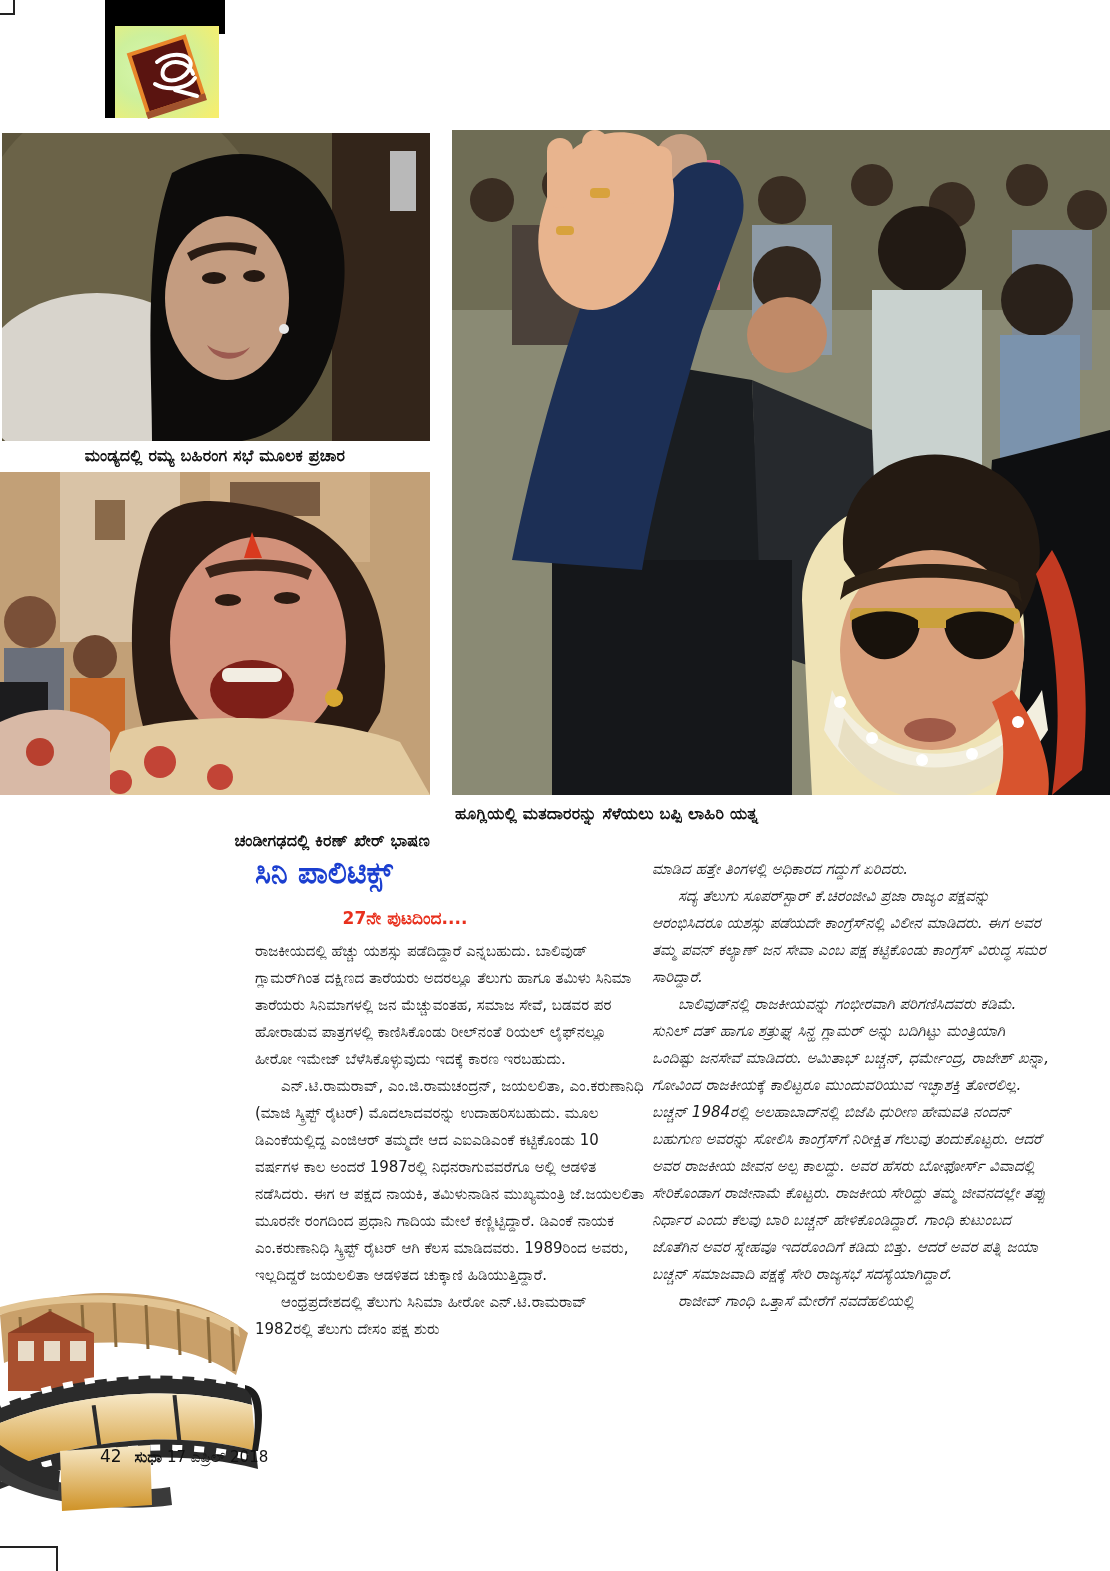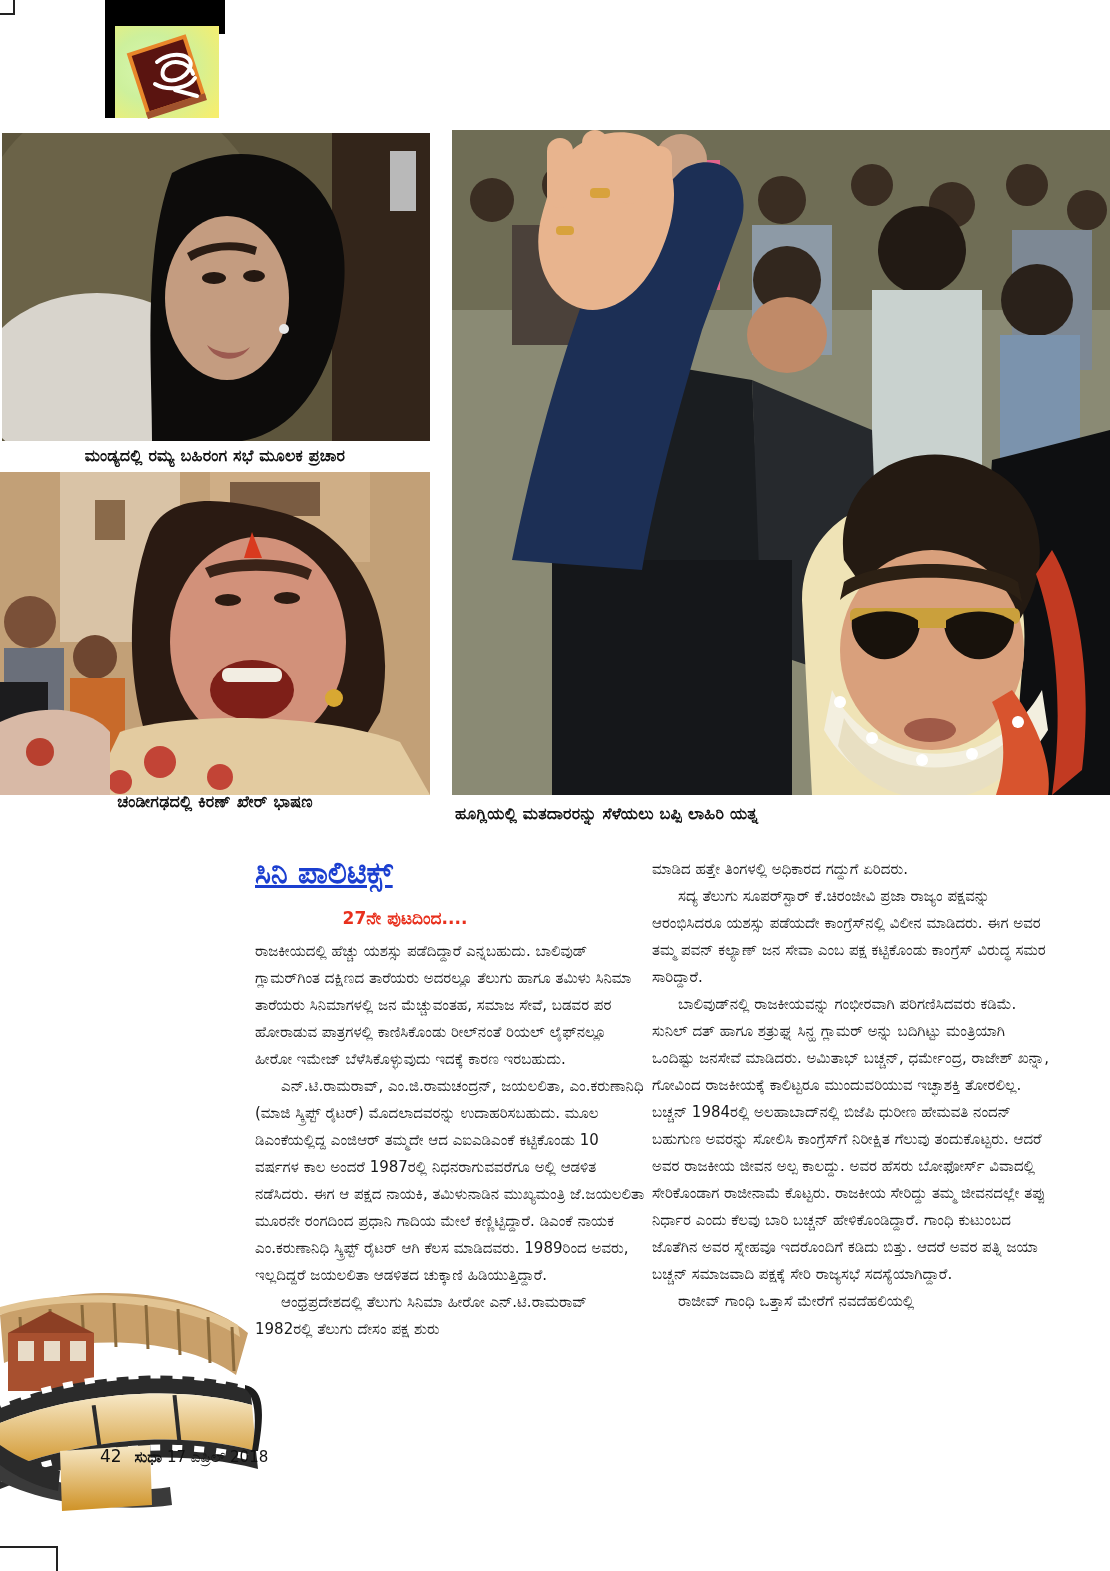--- a/index.html
+++ b/index.html
@@ -9,21 +9,21 @@
     font-family:"DejaVu Sans","Liberation Sans",sans-serif;color:#1a1a1a;
   }
   .abs{position:absolute;}
   
   .crop-tl{left:0;top:0;width:13px;height:13px;border-right:2px solid #222;border-bottom:2px solid #222;}
   .crop-bl{left:0;top:1546px;width:56px;height:25px;border-top:2px solid #222;border-right:2px solid #222;}
   
   .caption{font-weight:bold;font-size:16px;color:#101010;letter-spacing:.2px;}
   .caption.center{text-align:center;}
   
-  .headline{font-size:30px;font-weight:bold;line-height:1.1;text-decoration:underline;}
+  .headline{font-size:30px;font-weight:bold;line-height:1.1;}
   .contfrom{font-size:17px;font-weight:bold;text-align:center;}
   .col{font-size:15px;line-height:27px;text-align:left;}
   .col p{margin:0;}
   .col p.ind{text-indent:26px;}
   .photo{display:block;}
   .footer{font-size:15px;color:#111;}
   .footer .pgnum{font-weight:normal;font-size:17px;}
   .footer .mag{font-weight:bold;margin-left:8px;}
 </style>
 </head>
@@ -99,21 +99,21 @@
       <rect x="222" y="196" width="60" height="14" rx="6" fill="#f2ede2"></rect>
       <circle cx="334" cy="226" r="9" fill="#d8a832"></circle>
       <path d="M120,260 C180,240 320,240 400,270 L430,323 L90,323Z" fill="#e3cba0"></path>
       <circle cx="160" cy="290" r="16" fill="#c24436"></circle>
       <circle cx="220" cy="305" r="13" fill="#c24436"></circle>
       <circle cx="120" cy="310" r="12" fill="#c24436"></circle>
       <path d="M0,250 C40,230 90,235 110,260 L110,323 L0,323Z" fill="#d8b9a6"></path>
       <circle cx="40" cy="280" r="14" fill="#b8402f"></circle>
     </svg>
   </div>
-  <div class="abs caption center" style="left:0px;top:792px;width:430px;">ಚಂಡೀಗಢದಲ್ಲಿ ಕಿರಣ್ ಖೇರ್ ಭಾಷಣ</div>
+  <div class="abs caption center" style="left:0px;top:831px;width:430px;text-align:right;">ಚಂಡೀಗಢದಲ್ಲಿ ಕಿರಣ್ ಖೇರ್ ಭಾಷಣ</div>
 
   <div class="abs photo" style="left:452px;top:130px;width:658px;height:665px;">
     <svg width="658" height="665" viewBox="0 0 658 665" preserveAspectRatio="none">
       <rect width="658" height="665" fill="#8a8a74"></rect>
       <rect x="0" y="0" width="658" height="180" fill="#6f6d55"></rect>
       <g fill="#3a2d22">
         <circle cx="40" cy="70" r="22"></circle>
           <circle cx="110" cy="55" r="20"></circle>
           <circle cx="180" cy="75" r="23"></circle>
         <circle cx="250" cy="50" r="20"></circle>
@@ -180,21 +180,21 @@
 
   <div class="abs headline" style="left:255px;top:856px;width:400px;color:#1b3fd0;">ಸಿನಿ ಪಾಲಿಟಿಕ್ಸ್</div>
   <div class="abs contfrom" style="left:255px;top:908px;width:300px;color:#e8301d;">27ನೇ ಪುಟದಿಂದ....</div>
 
   <div class="abs col" style="left:255px;top:938px;width:392px;height:502px;overflow:hidden;">
     <p>ರಾಜಕೀಯದಲ್ಲಿ ಹೆಚ್ಚು ಯಶಸ್ಸು ಪಡೆದಿದ್ದಾರೆ ಎನ್ನಬಹುದು. ಬಾಲಿವುಡ್ ಗ್ಲಾಮರ್‌ಗಿಂತ ದಕ್ಷಿಣದ ತಾರೆಯರು ಅದರಲ್ಲೂ ತೆಲುಗು ಹಾಗೂ ತಮಿಳು ಸಿನಿಮಾ ತಾರೆಯರು ಸಿನಿಮಾಗಳಲ್ಲಿ ಜನ ಮೆಚ್ಚುವಂತಹ, ಸಮಾಜ ಸೇವೆ, ಬಡವರ ಪರ ಹೋರಾಡುವ ಪಾತ್ರಗಳಲ್ಲಿ ಕಾಣಿಸಿಕೊಂಡು ರೀಲ್‌ನಂತೆ ರಿಯಲ್ ಲೈಫ್‌ನಲ್ಲೂ ಹೀರೋ ಇಮೇಜ್ ಬೆಳೆಸಿಕೊಳ್ಳುವುದು ಇದಕ್ಕೆ ಕಾರಣ ಇರಬಹುದು.</p>
     <p class="ind">ಎನ್.ಟಿ.ರಾಮರಾವ್, ಎಂ.ಜಿ.ರಾಮಚಂದ್ರನ್, ಜಯಲಲಿತಾ, ಎಂ.ಕರುಣಾನಿಧಿ (ಮಾಜಿ ಸ್ಕ್ರಿಪ್ಟ್ ರೈಟರ್) ಮೊದಲಾದವರನ್ನು ಉದಾಹರಿಸಬಹುದು. ಮೂಲ ಡಿಎಂಕೆಯಲ್ಲಿದ್ದ ಎಂಜಿಆರ್ ತಮ್ಮದೇ ಆದ ಎಐಎಡಿಎಂಕೆ ಕಟ್ಟಿಕೊಂಡು 10 ವರ್ಷಗಳ ಕಾಲ ಅಂದರೆ 1987ರಲ್ಲಿ ನಿಧನರಾಗುವವರೆಗೂ ಅಲ್ಲಿ ಆಡಳಿತ ನಡೆಸಿದರು. ಈಗ ಆ ಪಕ್ಷದ ನಾಯಕಿ, ತಮಿಳುನಾಡಿನ ಮುಖ್ಯಮಂತ್ರಿ ಜೆ.ಜಯಲಲಿತಾ ಮೂರನೇ ರಂಗದಿಂದ ಪ್ರಧಾನಿ ಗಾದಿಯ ಮೇಲೆ ಕಣ್ಣಿಟ್ಟಿದ್ದಾರೆ. ಡಿಎಂಕೆ ನಾಯಕ ಎಂ.ಕರುಣಾನಿಧಿ ಸ್ಕ್ರಿಪ್ಟ್ ರೈಟರ್ ಆಗಿ ಕೆಲಸ ಮಾಡಿದವರು. 1989ರಿಂದ ಅವರು, ಇಲ್ಲದಿದ್ದರೆ ಜಯಲಲಿತಾ ಆಡಳಿತದ ಚುಕ್ಕಾಣಿ ಹಿಡಿಯುತ್ತಿದ್ದಾರೆ.</p>
     <p class="ind">ಆಂಧ್ರಪ್ರದೇಶದಲ್ಲಿ ತೆಲುಗು ಸಿನಿಮಾ ಹೀರೋ ಎನ್.ಟಿ.ರಾಮರಾವ್ 1982ರಲ್ಲಿ ತೆಲುಗು ದೇಸಂ ಪಕ್ಷ ಶುರು</p>
   </div>
 
-  <div class="abs col" style="left:652px;top:856px;width:398px;height:590px;overflow:hidden;">
+  <div class="abs col" style="left:652px;top:856px;width:398px;height:590px;overflow:hidden;font-style:italic;">
     <p>ಮಾಡಿದ ಹತ್ತೇ ತಿಂಗಳಲ್ಲಿ ಅಧಿಕಾರದ ಗದ್ದುಗೆ ಏರಿದರು.</p>
     <p class="ind">ಸದ್ಯ ತೆಲುಗು ಸೂಪರ್‌ಸ್ಟಾರ್ ಕೆ.ಚಿರಂಜೀವಿ ಪ್ರಜಾ ರಾಜ್ಯಂ ಪಕ್ಷವನ್ನು ಆರಂಭಿಸಿದರೂ ಯಶಸ್ಸು ಪಡೆಯದೇ ಕಾಂಗ್ರೆಸ್‌ನಲ್ಲಿ ವಿಲೀನ ಮಾಡಿದರು. ಈಗ ಅವರ ತಮ್ಮ ಪವನ್ ಕಲ್ಯಾಣ್ ಜನ ಸೇವಾ ಎಂಬ ಪಕ್ಷ ಕಟ್ಟಿಕೊಂಡು ಕಾಂಗ್ರೆಸ್ ವಿರುದ್ಧ ಸಮರ ಸಾರಿದ್ದಾರೆ.</p>
     <p class="ind">ಬಾಲಿವುಡ್‌ನಲ್ಲಿ ರಾಜಕೀಯವನ್ನು ಗಂಭೀರವಾಗಿ ಪರಿಗಣಿಸಿದವರು ಕಡಿಮೆ. ಸುನಿಲ್ ದತ್ ಹಾಗೂ ಶತ್ರುಘ್ನ ಸಿನ್ಹ ಗ್ಲಾಮರ್ ಅನ್ನು ಬದಿಗಿಟ್ಟು ಮಂತ್ರಿಯಾಗಿ ಒಂದಿಷ್ಟು ಜನಸೇವೆ ಮಾಡಿದರು. ಅಮಿತಾಭ್ ಬಚ್ಚನ್, ಧರ್ಮೇಂದ್ರ, ರಾಜೇಶ್ ಖನ್ನಾ, ಗೋವಿಂದ ರಾಜಕೀಯಕ್ಕೆ ಕಾಲಿಟ್ಟರೂ ಮುಂದುವರಿಯುವ ಇಚ್ಛಾಶಕ್ತಿ ತೋರಲಿಲ್ಲ. ಬಚ್ಚನ್ 1984ರಲ್ಲಿ ಅಲಹಾಬಾದ್‌ನಲ್ಲಿ ಬಿಜೆಪಿ ಧುರೀಣ ಹೇಮವತಿ ನಂದನ್ ಬಹುಗುಣ ಅವರನ್ನು ಸೋಲಿಸಿ ಕಾಂಗ್ರೆಸ್‌ಗೆ ನಿರೀಕ್ಷಿತ ಗೆಲುವು ತಂದುಕೊಟ್ಟರು. ಆದರೆ ಅವರ ರಾಜಕೀಯ ಜೀವನ ಅಲ್ಪ ಕಾಲದ್ದು. ಅವರ ಹೆಸರು ಬೋಫೋರ್ಸ್ ವಿವಾದಲ್ಲಿ ಸೇರಿಕೊಂಡಾಗ ರಾಜೀನಾಮೆ ಕೊಟ್ಟರು. ರಾಜಕೀಯ ಸೇರಿದ್ದು ತಮ್ಮ ಜೀವನದಲ್ಲೇ ತಪ್ಪು ನಿರ್ಧಾರ ಎಂದು ಕೆಲವು ಬಾರಿ ಬಚ್ಚನ್ ಹೇಳಿಕೊಂಡಿದ್ದಾರೆ. ಗಾಂಧಿ ಕುಟುಂಬದ ಜೊತೆಗಿನ ಅವರ ಸ್ನೇಹವೂ ಇದರೊಂದಿಗೆ ಕಡಿದು ಬಿತ್ತು. ಆದರೆ ಅವರ ಪತ್ನಿ ಜಯಾ ಬಚ್ಚನ್ ಸಮಾಜವಾದಿ ಪಕ್ಷಕ್ಕೆ ಸೇರಿ ರಾಜ್ಯಸಭೆ ಸದಸ್ಯೆಯಾಗಿದ್ದಾರೆ.</p>
     <p class="ind">ರಾಜೀವ್ ಗಾಂಧಿ ಒತ್ತಾಸೆ ಮೇರೆಗೆ ನವದೆಹಲಿಯಲ್ಲಿ</p>
   </div>
 
   <div class="abs" style="left:0px;top:1255px;width:265px;height:260px;">
     <svg width="265" height="260" viewBox="0 0 265 260">
       <defs>
         <linearGradient id="gold" x1="0" y1="0" x2="0" y2="1">

